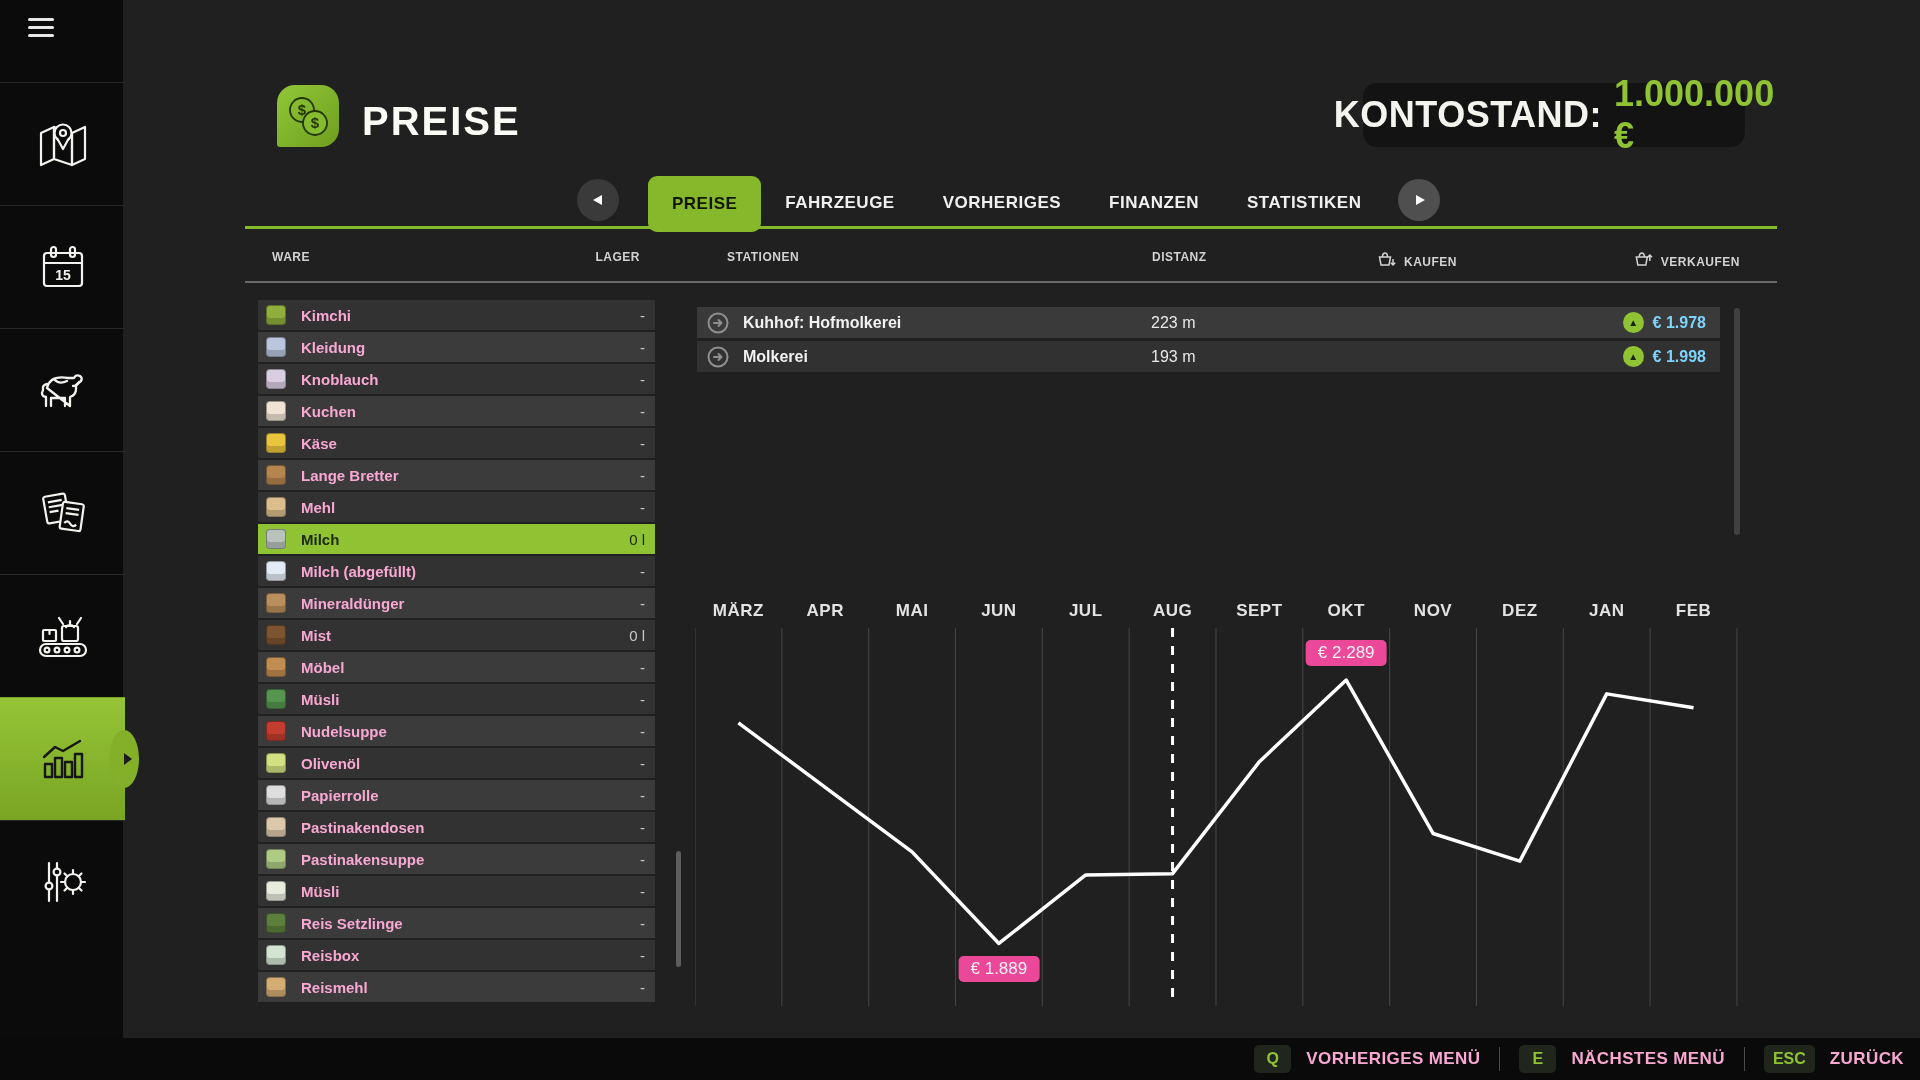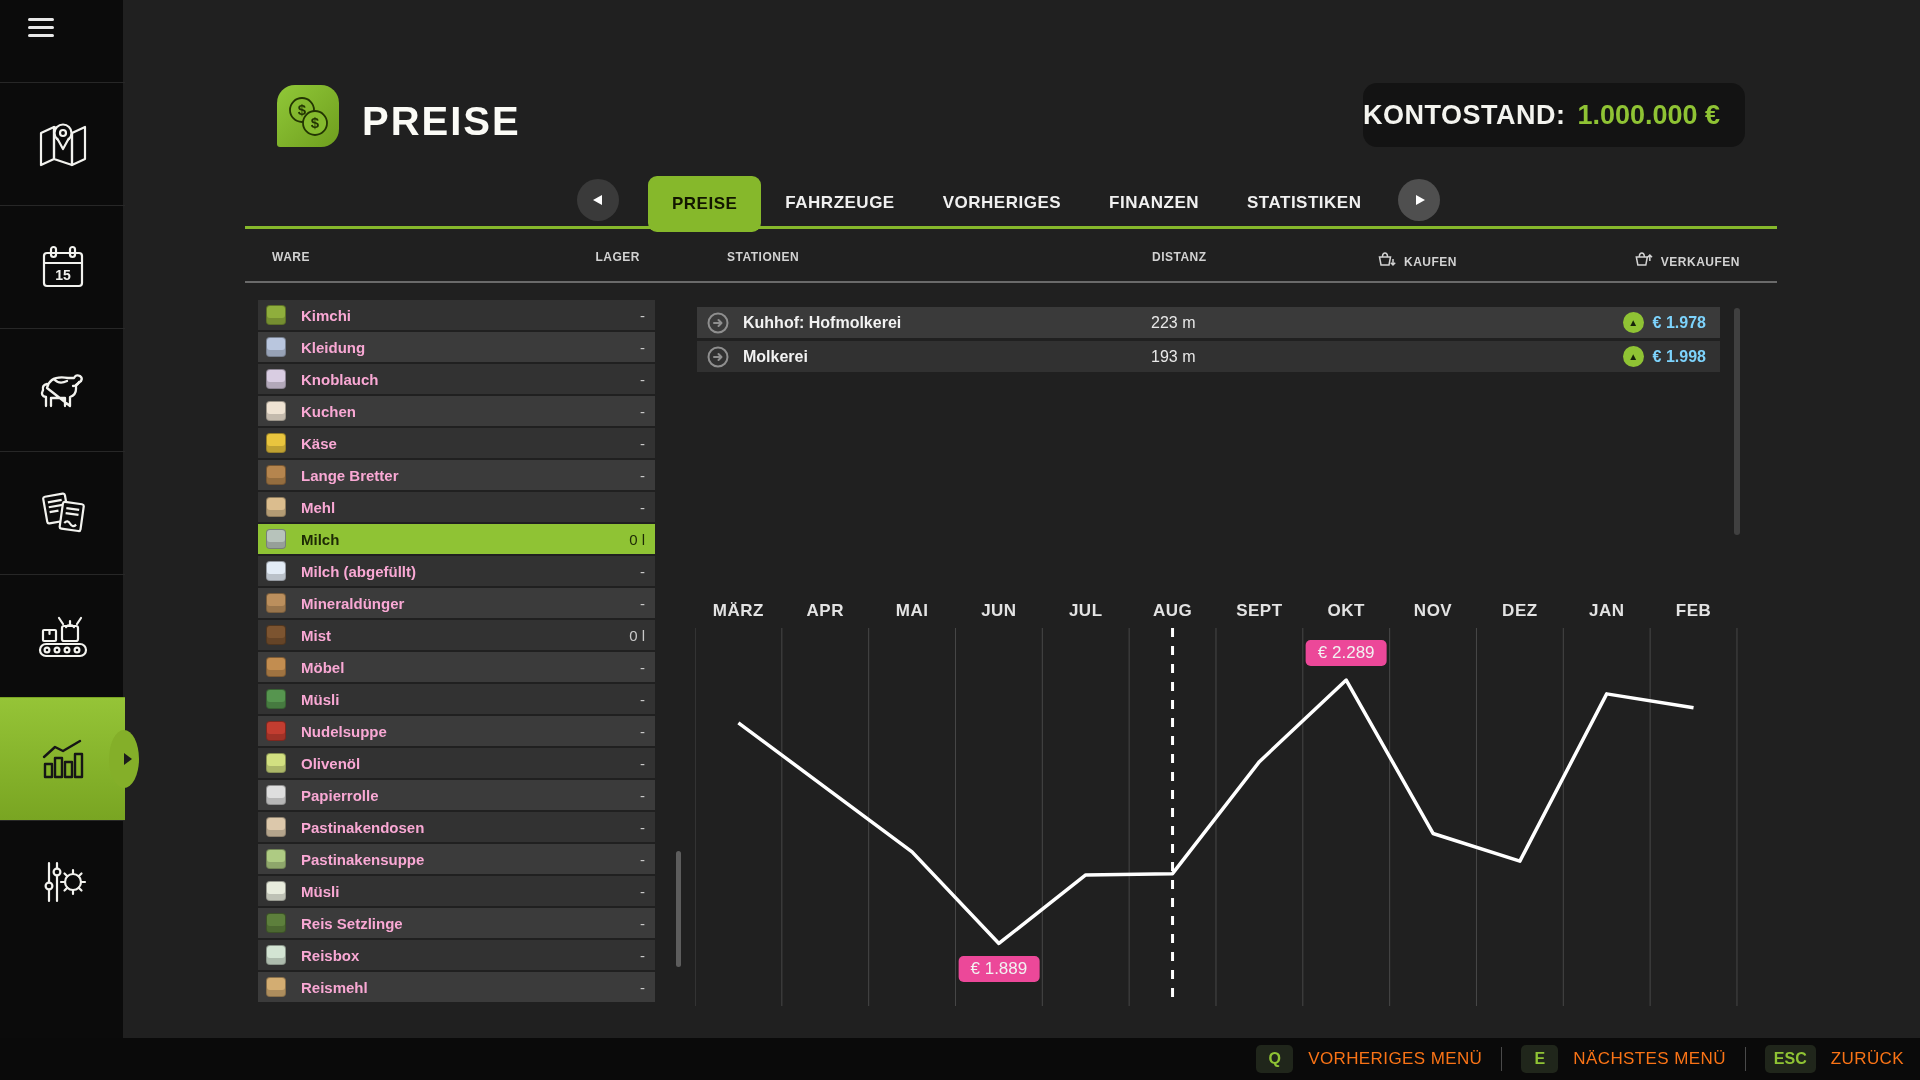--- a/index.html
+++ b/index.html
@@ -17,21 +17,21 @@
   .bump{position:absolute;right:-14px;top:50%;transform:translateY(-50%);width:30px;height:58px;background:#84af29;border-radius:50%}
   .bump::after{content:"";position:absolute;right:7px;top:50%;transform:translateY(-50%);
     border-left:8px solid #1c1c1c;border-top:6px solid transparent;border-bottom:6px solid transparent}
   .side-item svg{display:block}
 
   
   #title-icon{position:absolute;left:277px;top:85px;width:62px;height:62px;
     background:linear-gradient(135deg,#90c838,#6f9e1e);border-radius:18px 18px 18px 3px}
   #page-title{position:absolute;left:362px;top:99px;font-size:40px;font-weight:bold;letter-spacing:2px;color:#fbfbf6}
   #balance{position:absolute;left:1363px;top:83px;width:382px;height:64px;background:#131313;border-radius:14px;
-    display:flex;align-items:center;justify-content:flex-start;gap:12px;font-size:27px;font-weight:bold}
+    display:flex;align-items:center;justify-content:center;gap:12px;font-size:36px;font-weight:bold}
   #balance .lbl{color:#f4f4ef;letter-spacing:.5px}
   #balance .val{color:var(--accent-bright)}
 
   
   .navcircle{position:absolute;top:179px;width:42px;height:42px;border-radius:50%;
     display:flex;align-items:center;justify-content:center}
   #nav-left{left:577px;background:#3a3a3a}
   #nav-right{left:1398px;background:#4f4f4f}
   .tri-l{width:0;height:0;border-right:9px solid #fff;border-top:5px solid transparent;border-bottom:5px solid transparent;margin-right:2px}
   .tri-r{width:0;height:0;border-left:9px solid #fff;border-top:5px solid transparent;border-bottom:5px solid transparent;margin-left:2px}
@@ -78,21 +78,21 @@
   svg text{font-family:"Liberation Sans",sans-serif}
   .tip{position:absolute;background:#ec4899;color:#f2f2f2;font-size:17px;padding:3px 12px;border-radius:5px;
     transform:translateX(-50%);white-space:nowrap}
 
   
   #footer{position:absolute;left:0;top:1038px;width:1920px;height:42px;background:#0a0a0a;z-index:11;
     display:flex;align-items:center;justify-content:flex-end;padding-right:16px}
   .fitem{display:flex;align-items:center}
   .fkey{height:28px;min-width:37px;padding:0 9px;background:#20261b;border-radius:5px;color:var(--accent-bright);
     font-weight:bold;font-size:16px;display:flex;align-items:center;justify-content:center;margin-right:15px}
-  .flabel{color:#f97316;font-weight:normal;font-size:17px;letter-spacing:.4px}
+  .flabel{color:#f9a8d4;font-weight:bold;font-size:17px;letter-spacing:.4px}
   .fdiv{width:1px;height:24px;background:#4a4a4a;margin:0 19px}
 </style>
 </head>
 <body>
 
 <div id="sidebar">
   <div id="logo-cell">
     <div class="hamburger">
         <span></span>
         <span></span>

